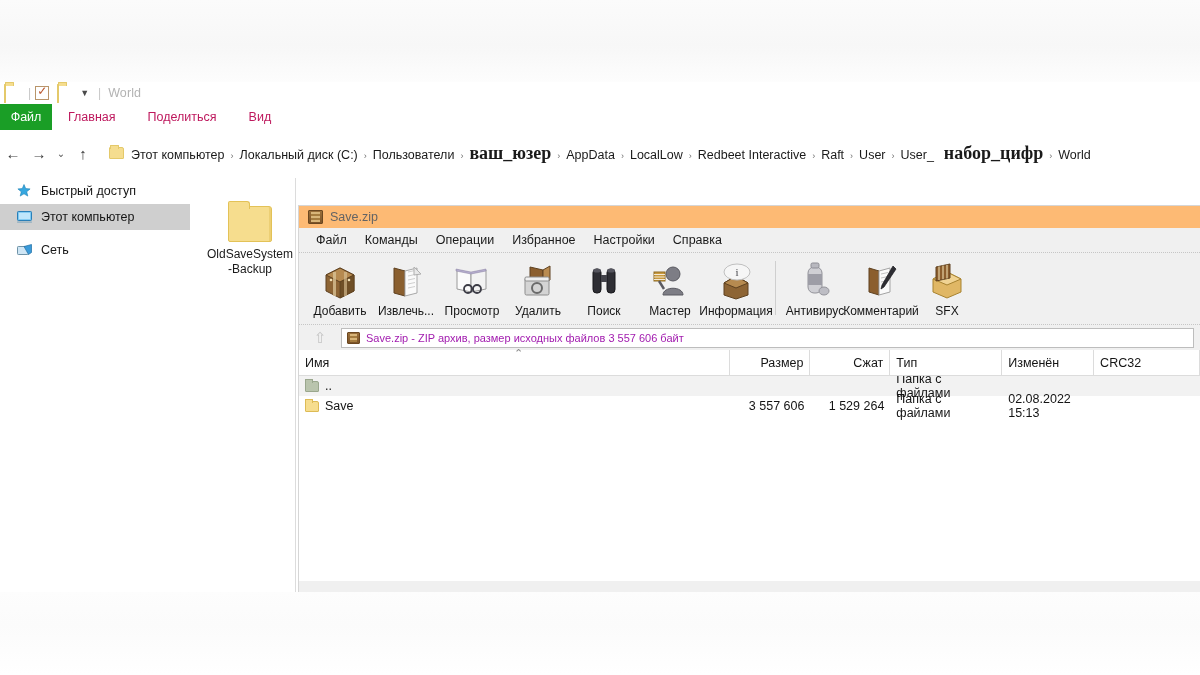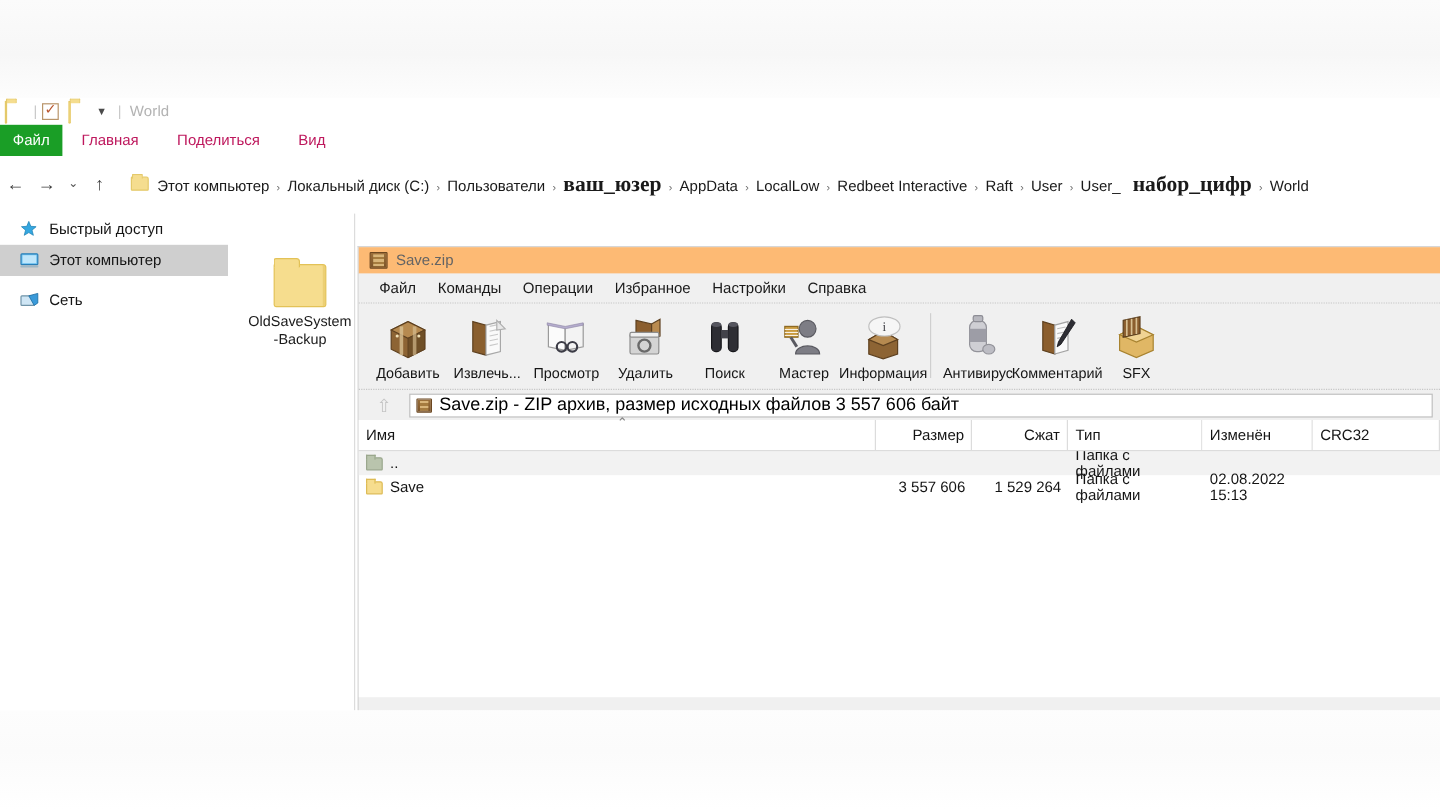--- a/index.html
+++ b/index.html
@@ -99,21 +99,21 @@
   }
   .nav-item.selected { background: #cfcfcf; }
   .nav-ico { width: 18px; height: 16px; margin-right: 7px; position: relative; }
 
   .vsplit {
     position: absolute; left: 295px; top: 178px; width: 1px; height: 414px;
     background: #dcdcdc;
   }
 
   
-  .content-pane { position: absolute; left: 196px; top: 192px; width: 100px; height: 414px; }
+  .content-pane { position: absolute; left: 196px; top: 178px; width: 100px; height: 414px; }
   .file-tile {
     position: absolute; left: 8px; top: 28px; width: 92px;
     display: flex; flex-direction: column; align-items: center;
   }
   .big-folder {
     width: 44px; height: 36px; background: #f6dd8e;
     border: 1px solid #e3c257; border-radius: 1px 3px 2px 2px;
     position: relative; margin-bottom: 5px;
     box-shadow: inset -5px 0 0 -3px #eccf74;
   }
@@ -171,21 +171,21 @@
   }
   .wr-up {
     width: 30px; height: 20px; display: flex; align-items: center; justify-content: center;
     color: #c4c4c4; font-size: 15px;
   }
   .wr-addr-box {
     flex: 1; height: 20px; background: #ffffff; border: 1px solid #bdbdbd;
     display: flex; align-items: center; padding-left: 5px; margin-left: 6px;
   }
   .wr-addr-box .wr-archive-ico { width: 13px; height: 12px; margin-right: 6px; }
-  .wr-addr-text { font-size: 15px; color: #000000; }
+  .wr-addr-text { font-size: 11px; color: #a21caf; }
 
   
   .wr-list { background: #ffffff; height: 231px; position: relative; }
   .wr-head {
     height: 26px; display: flex; border-bottom: 1px solid #dcdcdc; position: relative;
   }
   .wr-th {
     font-size: 12.5px; color: #141414; display: flex; align-items: center;
     border-right: 1px solid #dcdcdc; padding: 0 6px; background: #ffffff;
     position: relative;

